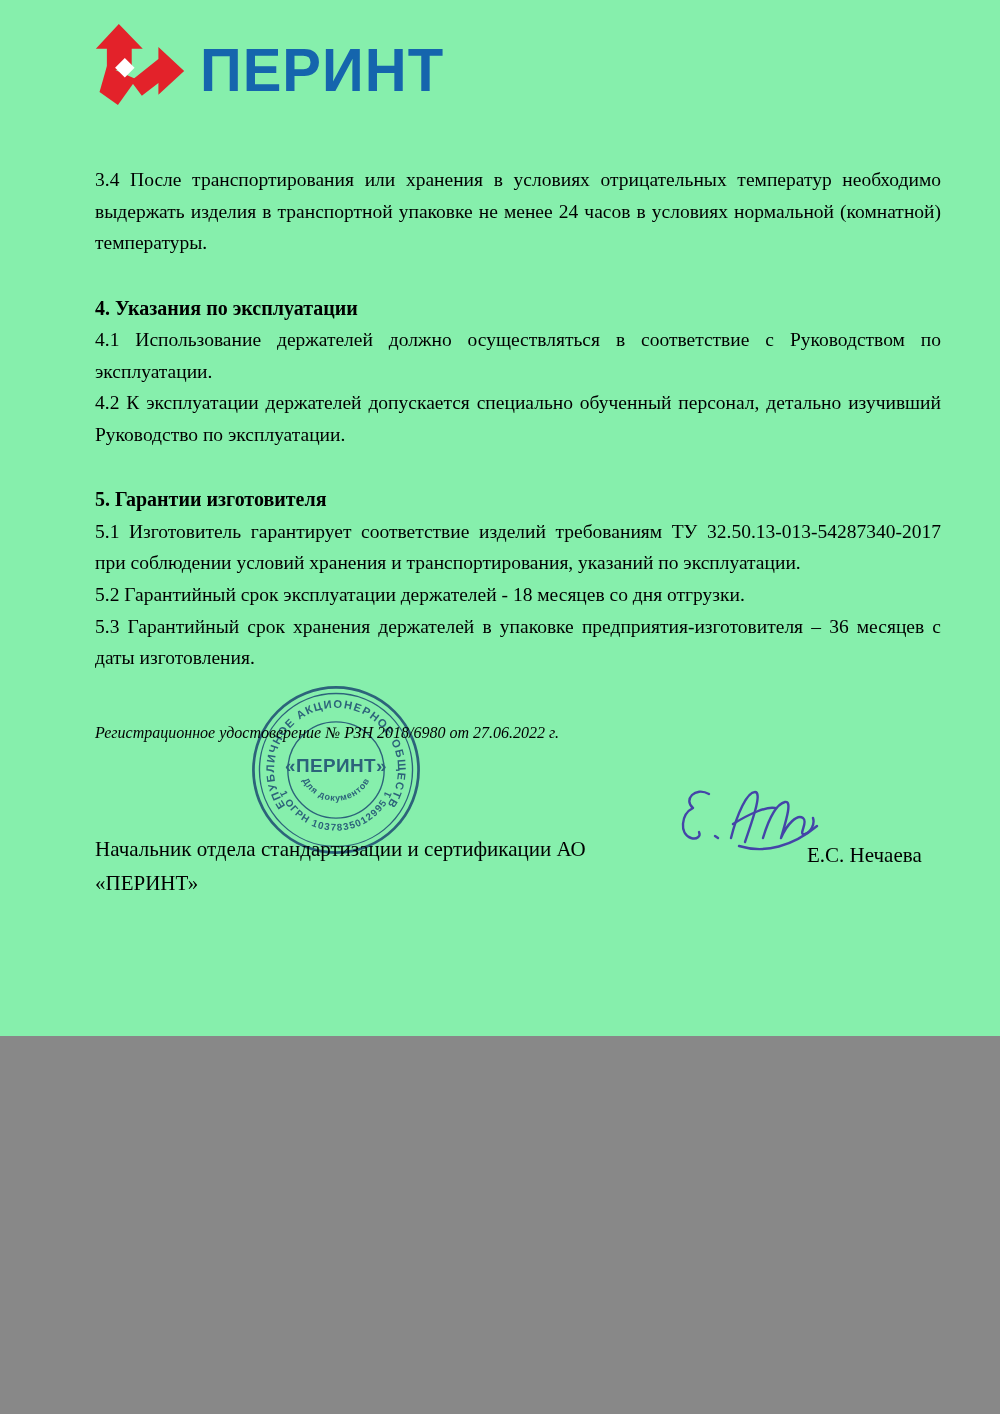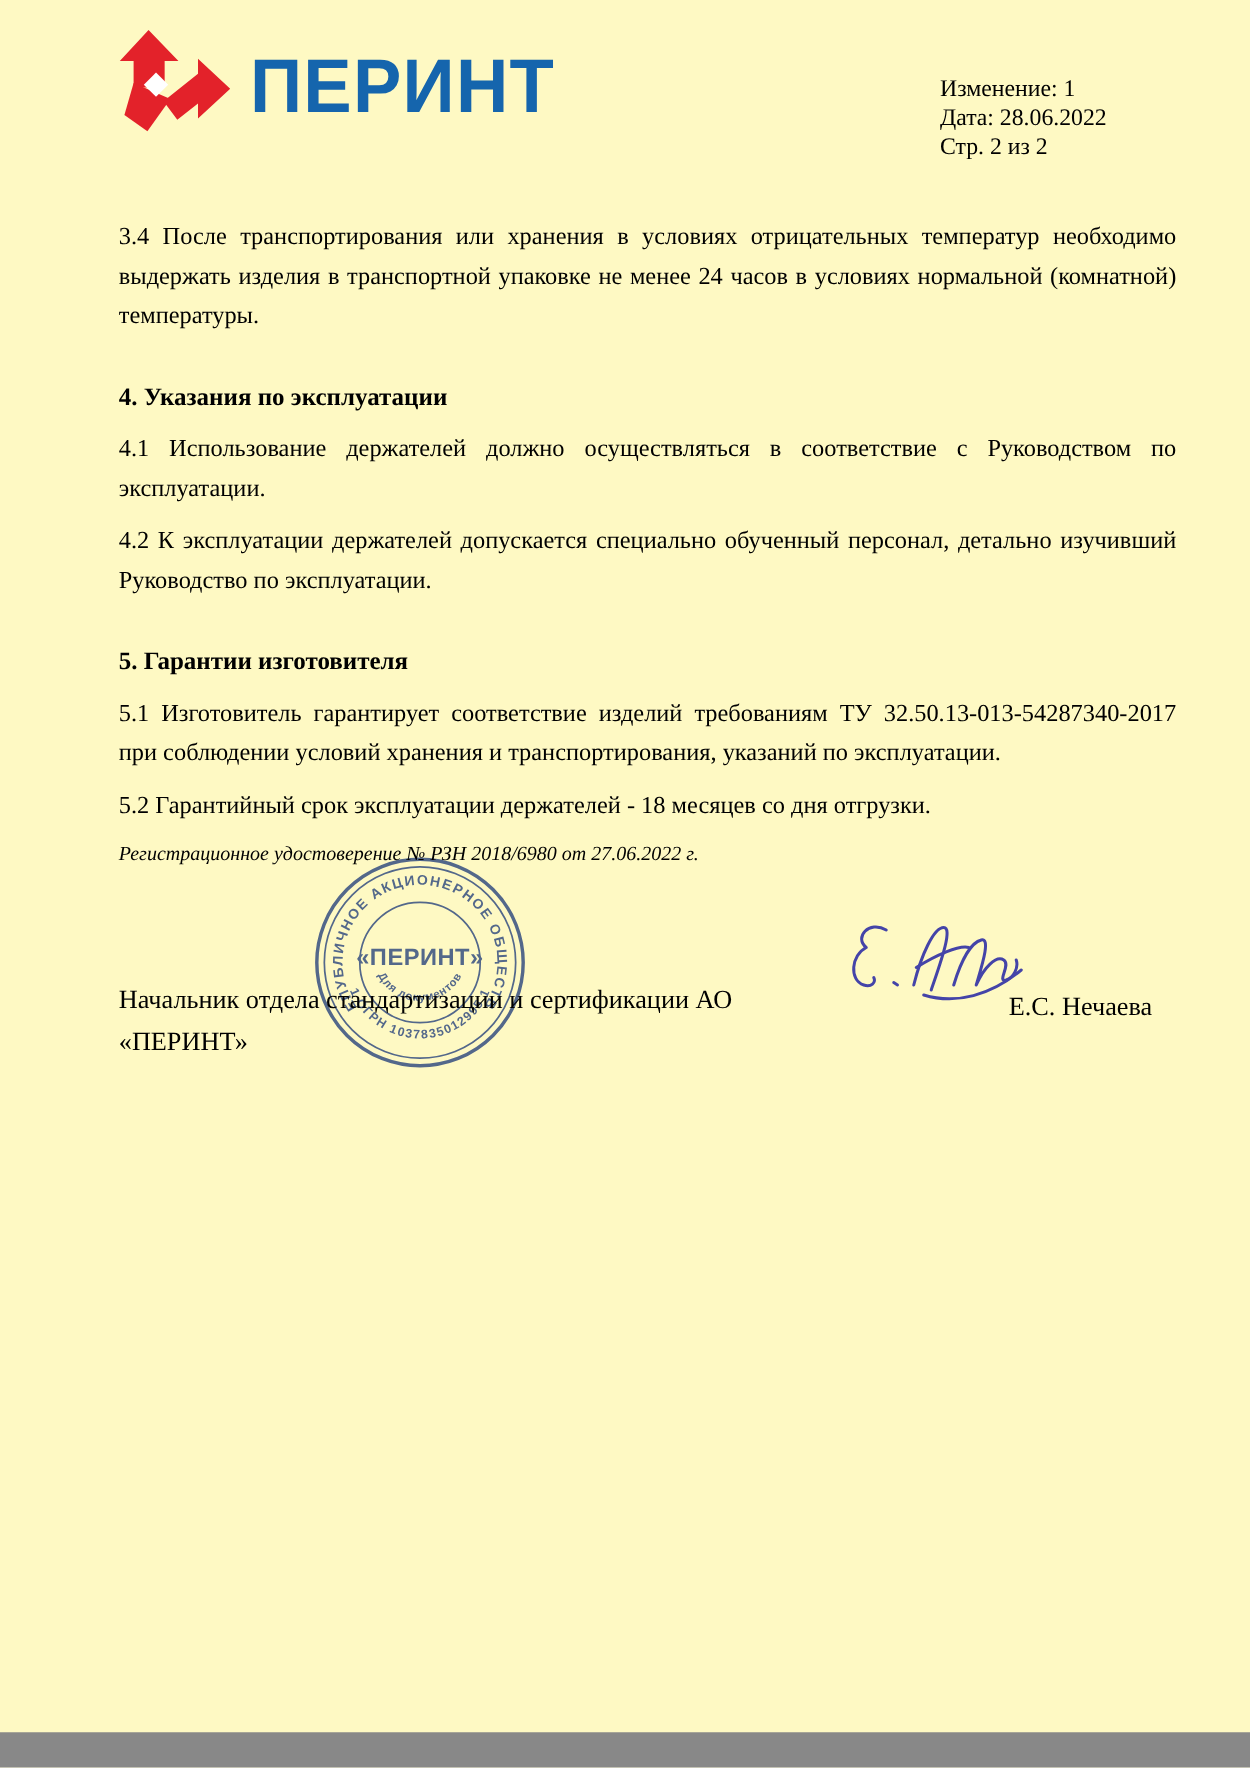--- a/index.html
+++ b/index.html
@@ -1,21 +1,21 @@
 <!DOCTYPE html>
 <html><head>
 <meta charset="utf-8">
 <style>
   * { margin:0; padding:0; box-sizing:border-box; }
   html,body { background:#888; }
   .page {
     position:relative;
-    width:1000px; height:1386px;
+    width:1000px; height:1036px;
     margin:0 auto;
-    background:#fef9c3;
+    background:#86efac;
     font-family:"Liberation Serif", serif;
     color:#111;
     overflow:hidden;
   }
   
   .logo { position:absolute; left:88px; top:24px; display:flex; align-items:center; gap:8px; }
   .logo-icon { width:104px; height:92px; }
   .logo-text {
     font-family:"Liberation Sans", sans-serif;
     font-weight:800; font-size:58px; letter-spacing:1px;
@@ -24,21 +24,21 @@
   }
   .meta {
     position:absolute; left:752px; top:60px;
     font-size:19px; line-height:23px; color:#000;
   }
   
   .doc-body {
     position:absolute; left:95px; top:164px; width:846px;
     font-size:19.5px; line-height:1.62; color:#000;
   }
-  .doc-body p { text-align:justify;margin-top:10px; }
+  .doc-body p { text-align:justify; }
   h3.sec {
     font-size:20px; font-weight:700; margin-top:33px;
   }
   .p34 { margin-top:0; }
   .registration {
     margin-top:46px; font-style:italic; font-size:16px; text-align:left;
   }
   
   .sig-block { position:relative; margin-top:56px; height:110px; }
   .sig-title { position:absolute; left:0; top:30px; width:590px; font-size:21px; }
@@ -72,36 +72,32 @@
 
       <polygon points="14,46 46,60 26,88 6,74" fill="#e3222a"></polygon>
 
       <polygon points="40,62 70,38 70,25 98,51 70,77 70,64 52,78" fill="#e3222a"></polygon>
 
       <rect x="26" y="40" width="15" height="15" fill="#ffffff" transform="rotate(45 33.5 47.5)"></rect>
     </svg>
     <div class="logo-text">ПЕРИНТ</div>
   </div>
 
-  <div class="meta">
-    <div>Изменение: 1</div>
-    <div>Дата: 28.06.2022</div>
-    <div>Стр. 2 из 2</div>
-  </div>
 
   <div class="doc-body">
     <p class="p34">3.4 После транспортирования или хранения в условиях отрицательных температур необходимо выдержать изделия в транспортной упаковке не менее 24 часов в условиях нормальной (комнатной) температуры.</p>
 
     <h3 class="sec">4. Указания по эксплуатации</h3>
     <p>4.1 Использование держателей должно осуществляться в соответствие с Руководством по эксплуатации.</p>
     <p>4.2 К эксплуатации держателей допускается специально обученный персонал, детально изучивший Руководство по эксплуатации.</p>
 
     <h3 class="sec">5. Гарантии изготовителя</h3>
     <p>5.1 Изготовитель гарантирует соответствие изделий требованиям ТУ 32.50.13-013-54287340-2017 при соблюдении  условий хранения и транспортирования, указаний по эксплуатации.</p>
     <p>5.2 Гарантийный срок эксплуатации держателей - 18 месяцев со дня отгрузки.</p>
+    <p>5.3 Гарантийный  срок хранения держателей в упаковке предприятия-изготовителя   – 36 месяцев с даты изготовления.</p>
 
     <p class="registration">Регистрационное удостоверение № РЗН 2018/6980 от 27.06.2022 г.</p>
 
     <div class="sig-block">
       <span class="sig-title">Начальник отдела стандартизации и сертификации АО «ПЕРИНТ»</span>
       <svg class="sig-scribble" viewBox="0 0 150 90" aria-hidden="true">
         <g fill="none" stroke="#4444a8" stroke-width="2.4" stroke-linecap="round" stroke-linejoin="round">
 
           <path d="M34,14 C20,6 8,20 18,28 C6,34 4,54 16,58 C22,60 26,56 24,52"></path>
           <path d="M40,56 l3,2"></path>

